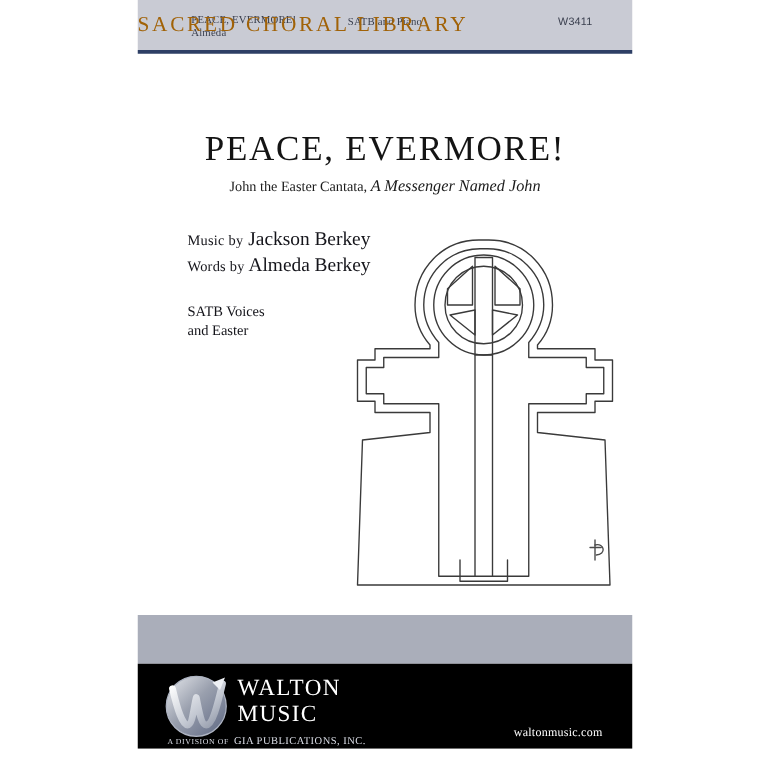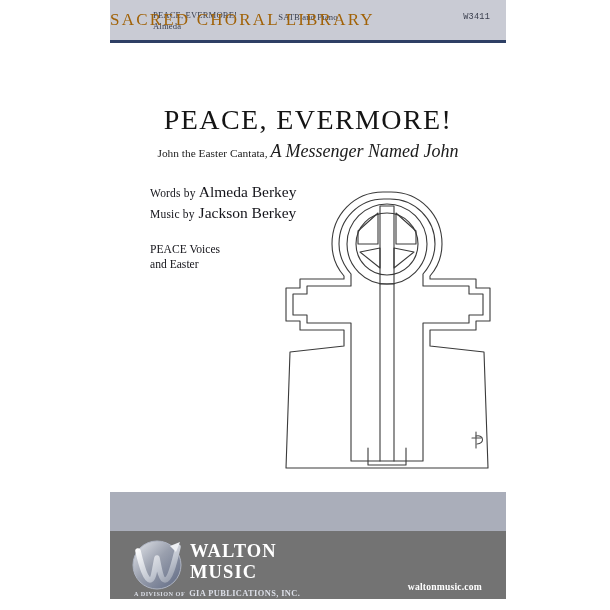--- a/index.html
+++ b/index.html
@@ -62,23 +62,23 @@
     top: 12px;
     width: 396px;
     text-align: center;
     font-family: Liberation Serif, serif;
     font-size: 8.6px;
     color: #3a3f4e;
     letter-spacing: 0.15px;
   }
   .hdr-right {
     position: absolute;
-    right: 16px;
+    right: 32px;
     top: 12px;
-    font-family: Liberation Mono, monospace;
+    font-family: Liberation Sans, sans-serif;
     font-size: 8.6px;
     color: #3a3f4e;
     letter-spacing: 0.2px;
   }
 
   
   .title-main {
     position: absolute;
     left: 0;
     top: 104px;
@@ -95,21 +95,21 @@
     left: 0;
     top: 141px;
     width: 396px;
     text-align: center;
     font-family: "Liberation Serif", serif;
     font-size: 11.4px;
     color: #1b1b1b;
   }
   .title-sub .work {
     font-style: italic;
-    font-size: 18px;
+    font-size: 13px;
   }
 
   
   .credits {
     position: absolute;
     left: 40px;
     top: 182px;
     width: 230px;
     text-align: left;
     color: #14141a;
@@ -167,22 +167,21 @@
     letter-spacing: 2.2px;
   }
 
   
   .footer {
     position: absolute;
     left: 0;
     top: 531px;
     width: 396px;
     height: 68px;
-    background: #737373;
-    font-weight: bold;
+    background: #000000;
   }
   .logo-mark {
     position: absolute;
     left: 20px;
     top: 5px;
     width: 56px;
     height: 56px;
   }
   .logo-words {
     position: absolute;
@@ -257,31 +256,31 @@
 
     <div class="title-main">PEACE, EVERMORE!</div>
 
     <div class="title-sub">
       <span>John the Easter Cantata,</span>
       <span class="work">A Messenger Named John</span>
     </div>
 
     <div class="credits">
       <div class="credit-line">
+        <span class="by">Music by</span>
+        <span>Jackson Berkey</span>
+      </div>
+      <div class="credit-line">
         <span class="by">Words by</span>
         <span>Almeda Berkey</span>
       </div>
-      <div class="credit-line">
-        <span class="by">Music by</span>
-        <span>Jackson Berkey</span>
-      </div>
     </div>
 
     <div class="voicing">
-      <div>PEACE Voices</div>
+      <div>SATB Voices</div>
       <div>and Easter</div>
     </div>
 
     <div class="artwork">
       <svg width="226" height="290" viewBox="0 0 226 290" xmlns="http://www.w3.org/2000/svg">
         <g fill="none" stroke="#3a3a3a" stroke-width="1.1" stroke-linejoin="round" stroke-linecap="round">
 
           <path d="
             M 103 6
             C 74 6 52 29 52 58

